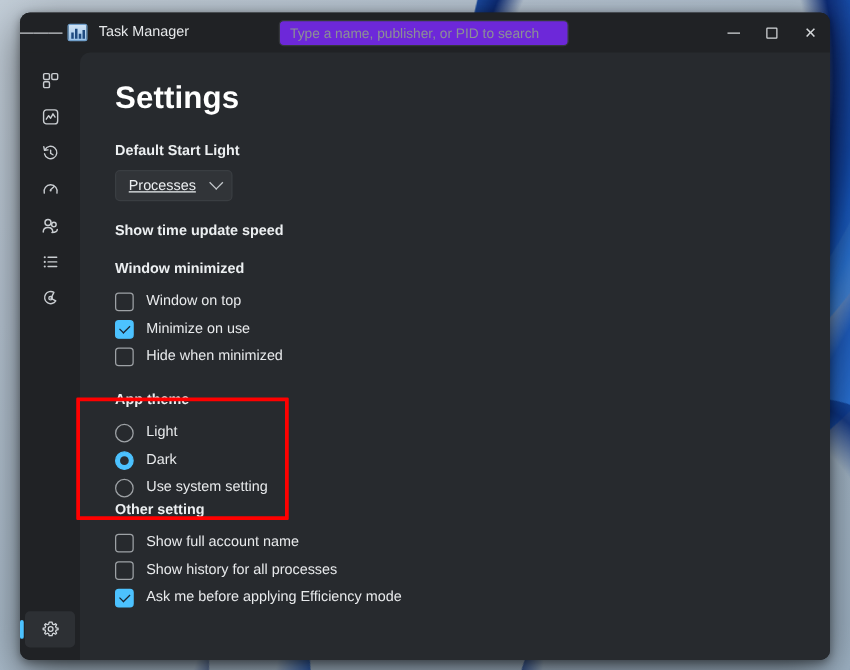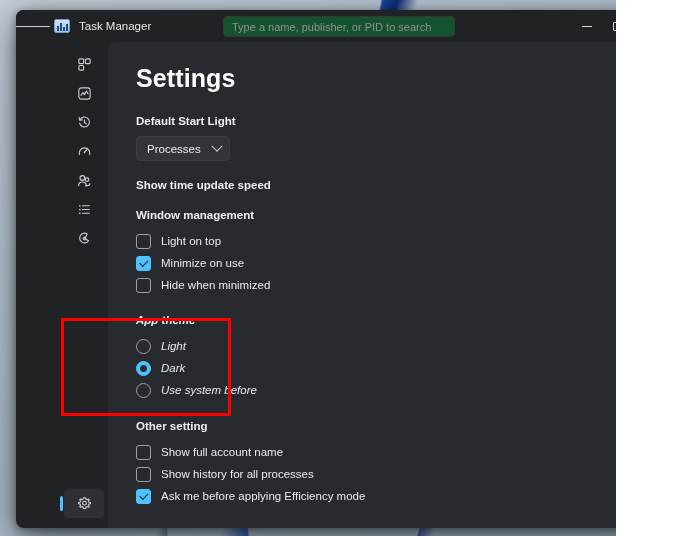--- a/index.html
+++ b/index.html
@@ -3,21 +3,21 @@
 <meta charset="utf-8">
 <style>
   * { box-sizing: border-box; margin: 0; padding: 0; }
   html, body {
     width: 680px; height: 536px;
     overflow: hidden;
     font-family: "Liberation Sans", sans-serif;
   }
   #desktop {
     position: relative;
-    width: 616px; height: 536px;
+    width: 680px; height: 536px;
     background: linear-gradient(150deg, #c3ced8 0%, #b6c4d2 28%, #a9bac9 55%, #9fb3c5 100%);
     overflow: hidden;
   }
   
   .bloom {
     position: absolute;
     border-radius: 50%;
     filter: blur(0.4px);
   }
   .b1 {
@@ -109,21 +109,21 @@
   .app-title {
     margin-left: 9px;
     color: #e6e8ea;
     font-size: 11.5px;
     white-space: nowrap;
   }
   #searchbox {
     position: absolute;
     left: 207px; top: 6px;
     width: 232px; height: 21px;
-    background: #14532d;
+    background: #6d28d9;
     border: 1px solid #35383c;
     border-radius: 4px;
     display: flex; align-items: center;
     padding: 0 8px;
   }
   #searchbox input {
     width: 100%;
     background: transparent;
     border: none;
     outline: none;
@@ -147,21 +147,20 @@
   }
   .wc .min-bar { display:block; width: 10px; height: 1px; background: #d4d7da; }
   .wc .max-sq { display:block; width: 9px; height: 9px; border: 1px solid #d4d7da; border-radius:1px; }
   .wc .x-glyph { font-size: 12px; line-height: 1; }
 
   
   #body {
     flex: 1;
     display: flex;
     min-height: 0;
-    padding-left: 44px;
   }
   #sidebar {
     width: 48px;
     background: #202225;
     display: flex;
     flex-direction: column;
     align-items: center;
     padding-top: 8px;
     flex: 0 0 48px;
   }
@@ -224,21 +223,21 @@
     justify-content: space-between;
     background: #313438;
     border: 1px solid #3a3e42;
     border-radius: 4px;
     height: 25px;
     padding: 0 8px 0 10px;
     min-width: 78px;
     cursor: pointer;
     gap: 12px;
   }
-  .dropdown .dd-text { color: #eceff1; font-size: 11.5px; }
+  .dropdown .dd-text { color: #eceff1; font-size: 11.5px; text-decoration: underline; }
   .chev {
     width: 8px; height: 8px;
     border-right: 1.3px solid #c5c9cd;
     border-bottom: 1.3px solid #c5c9cd;
     transform: rotate(45deg) translate(-2px,-2px);
   }
 
   .opt-row {
     display: flex;
     align-items: center;
@@ -442,50 +441,50 @@
               <span class="dd-text">Processes</span>
               <span class="chev"></span>
             </div>
           </div>
 
           <div class="group">
             <div class="group-label">Show time update speed</div>
           </div>
 
           <div class="group">
-            <div class="group-label">Window management</div>
+            <div class="group-label">Window minimized</div>
 
             <div class="opt-row">
               <span class="checkbox"></span>
-              <span class="opt-label">Light on top</span>
+              <span class="opt-label">Window on top</span>
             </div>
             <div class="opt-row">
               <span class="checkbox checked"></span>
               <span class="opt-label">Minimize on use</span>
             </div>
             <div class="opt-row">
               <span class="checkbox"></span>
               <span class="opt-label">Hide when minimized</span>
             </div>
           </div>
 
-          <div class="group" style="margin-bottom:19px;font-style:italic;">
+          <div class="group" style="margin-bottom:1px;">
             <div class="group-label">App theme</div>
 
             <div class="opt-row">
               <span class="radio"></span>
               <span class="opt-label">Light</span>
             </div>
             <div class="opt-row">
               <span class="radio selected"></span>
               <span class="opt-label">Dark</span>
             </div>
             <div class="opt-row">
               <span class="radio"></span>
-              <span class="opt-label">Use system before</span>
+              <span class="opt-label">Use system setting</span>
             </div>
           </div>
 
           <div class="group">
             <div class="group-label">Other setting</div>
 
             <div class="opt-row">
               <span class="checkbox"></span>
               <span class="opt-label">Show full account name</span>
             </div>

